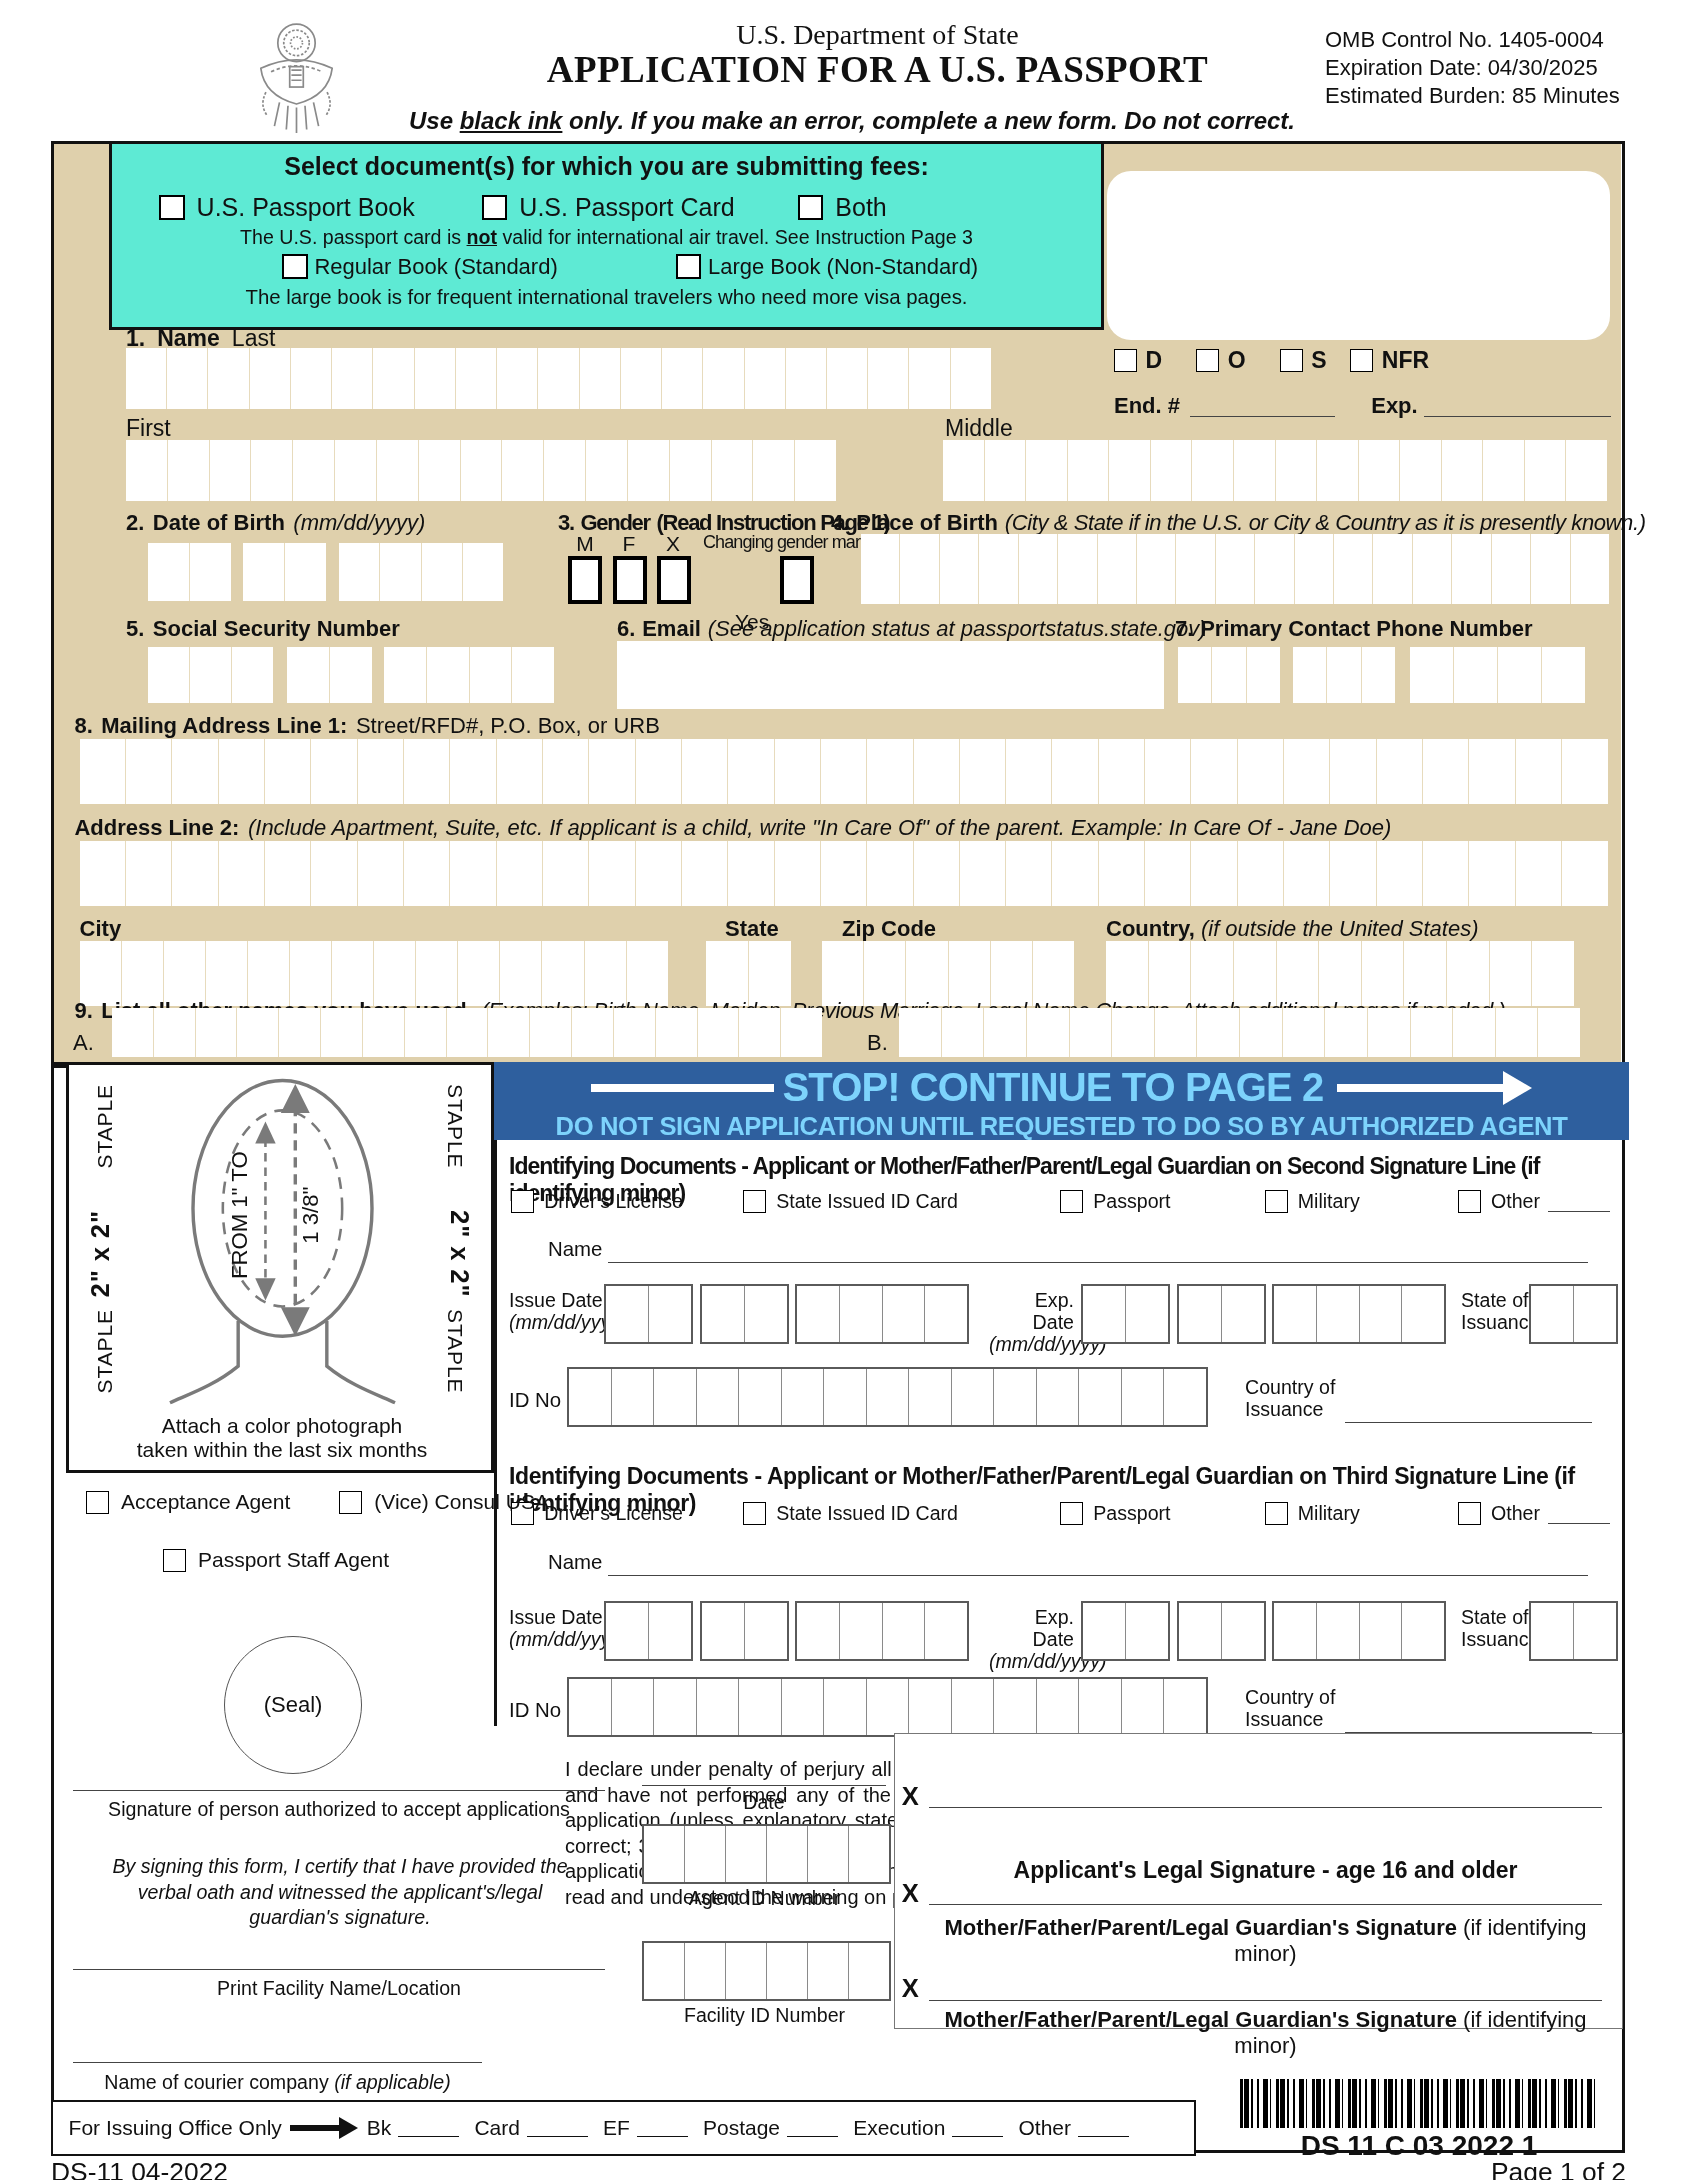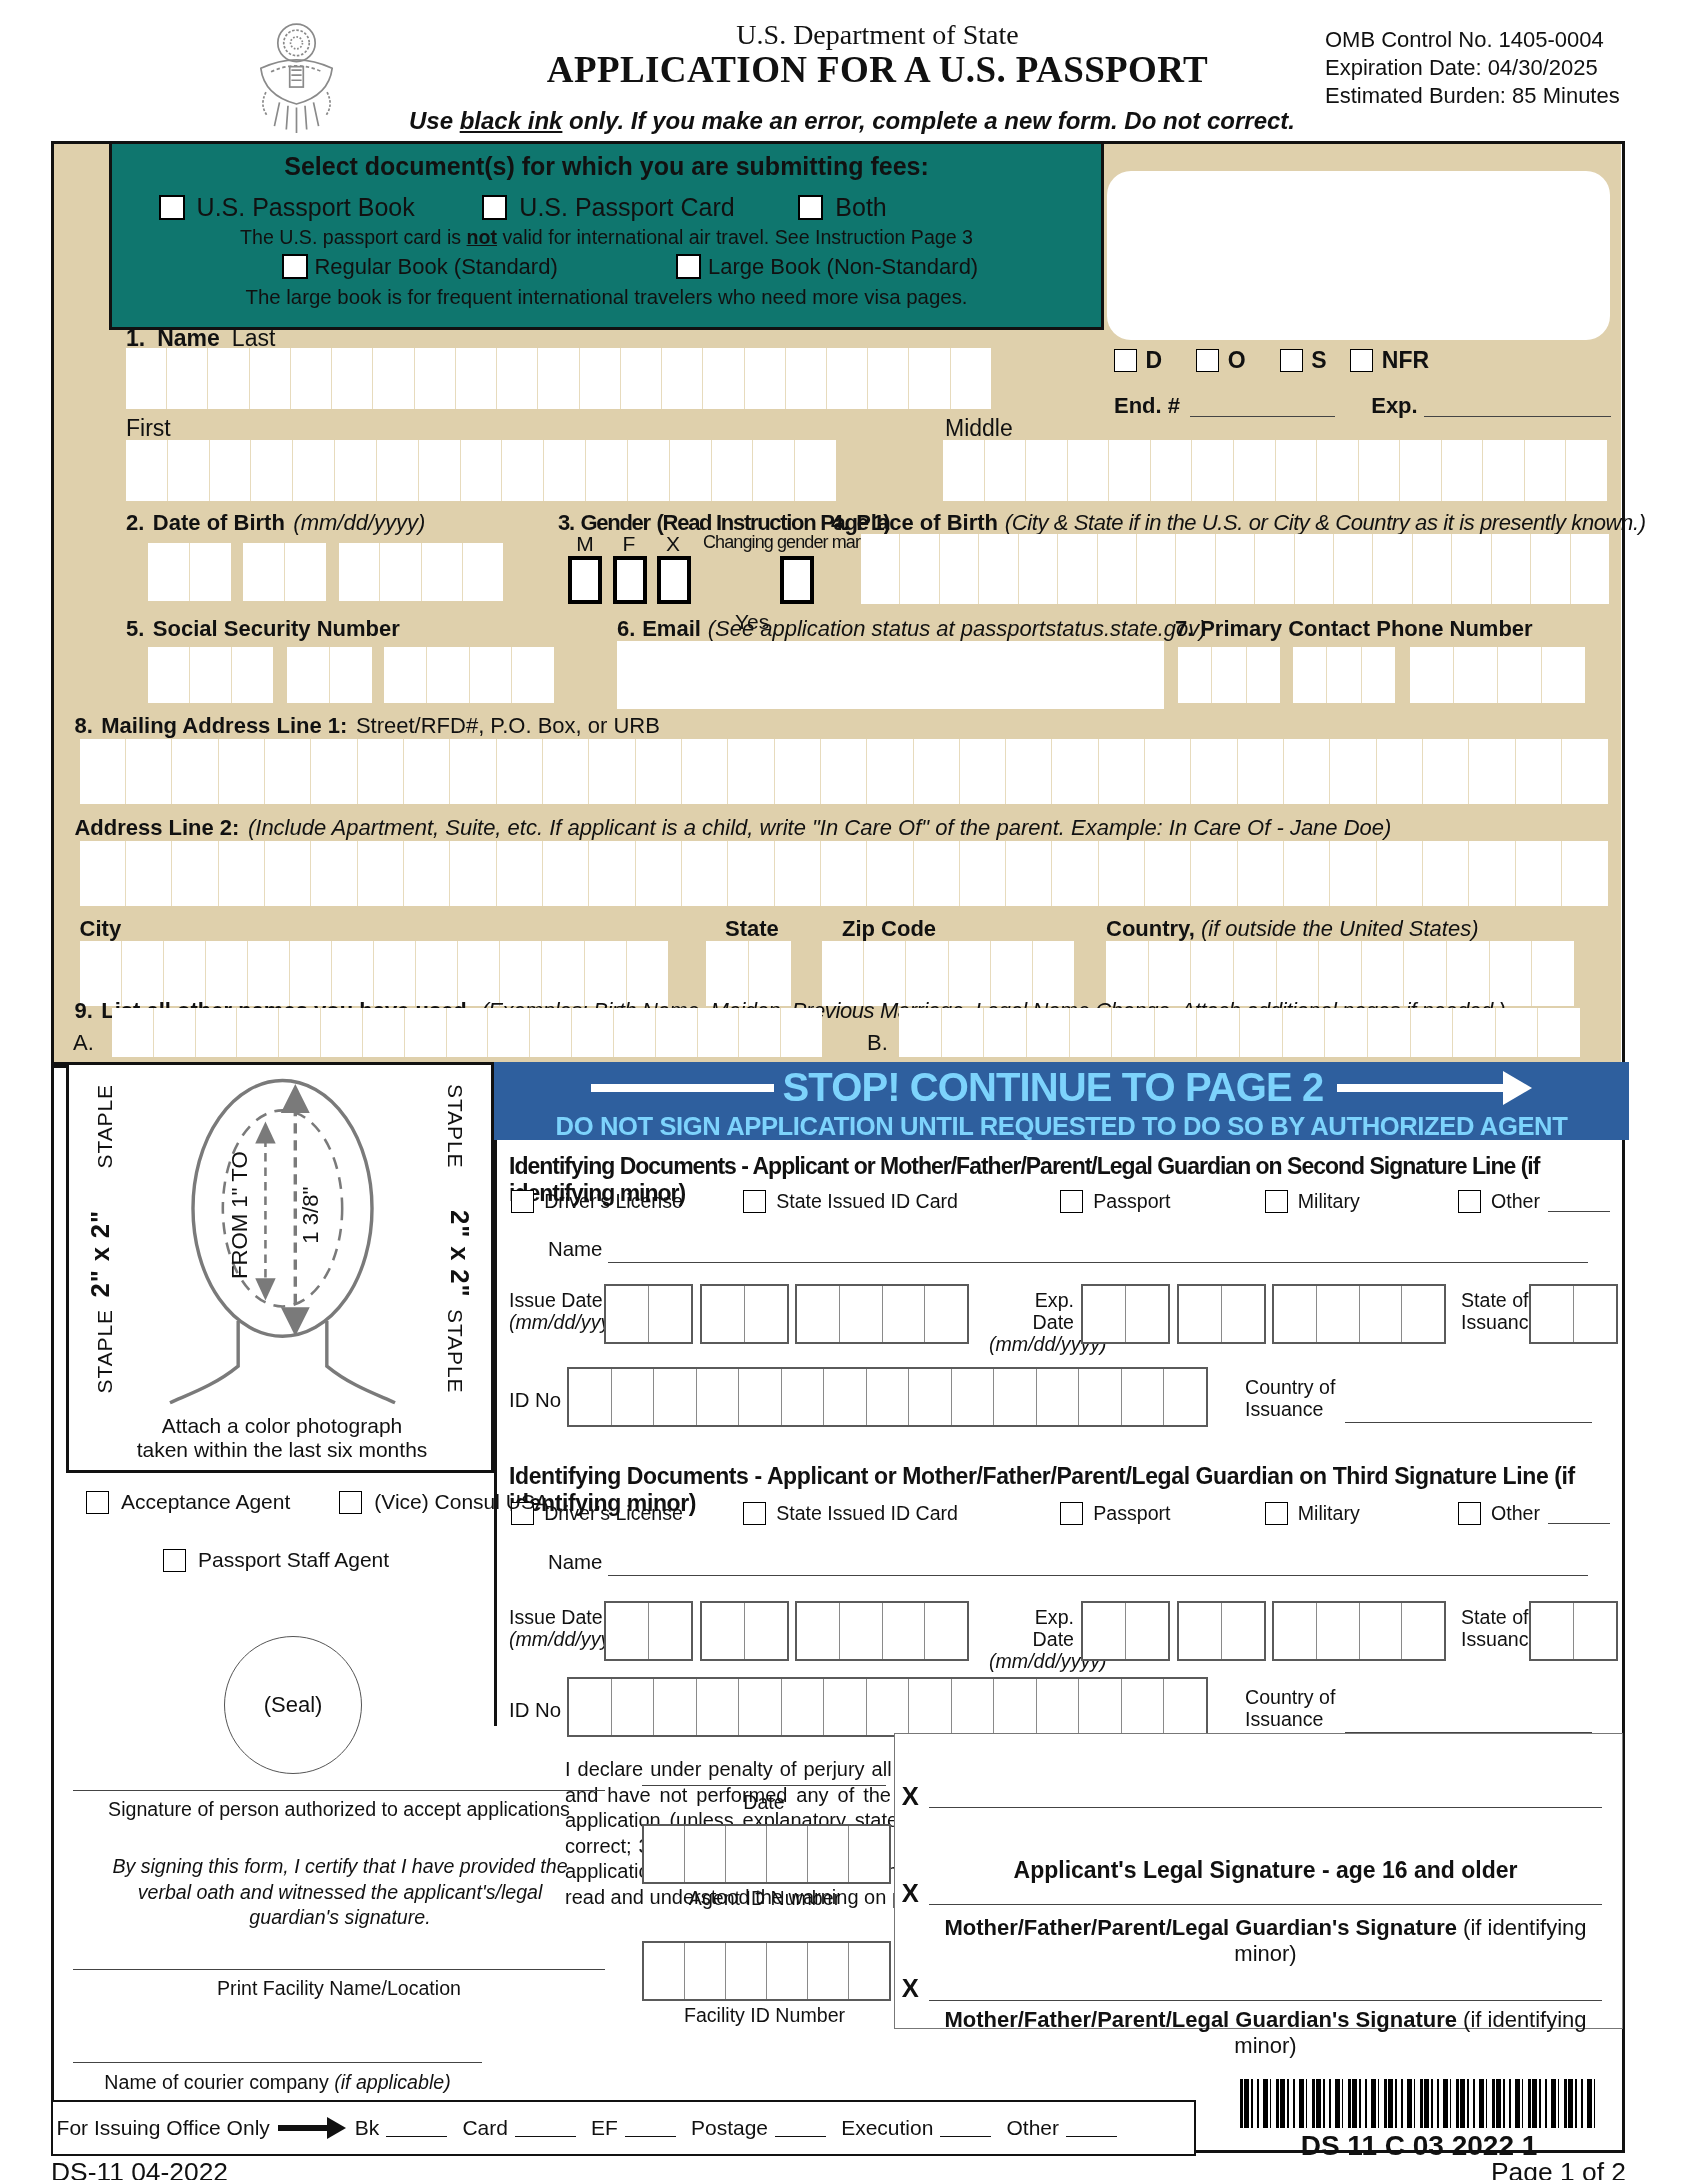--- a/index.html
+++ b/index.html
@@ -53,21 +53,21 @@
   .sec-title{font-size:23px;font-weight:bold;letter-spacing:-1px;}
   .small-lb{font-size:19.6px;line-height:22px;}
 
   #sigbox{position:absolute;left:840px;top:1589px;width:729px;height:296px;
           border:1.7px solid #777;background:#fff;box-sizing:border-box;}
   .xline{position:absolute;border-bottom:1.7px solid #444;}
   .xmark{position:absolute;font-weight:bold;font-size:25.6px;}
 
   #issuing{position:absolute;left:-3.4px;top:1956px;width:1145px;height:56px;
            border:2.6px solid #111;box-sizing:border-box;display:flex;align-items:center;
-           font-size:21px;padding-left:4px;background:#fff;}
+           font-size:21px;padding-left:16px;background:#fff;}
   .barrow{display:flex;align-items:center;margin:0 8.5px;}
   .barrow .bar{width:49px;height:6px;background:#111;}
   .barrow .head{width:0;height:0;border-left:19px solid #111;
                 border-top:11px solid transparent;border-bottom:11px solid transparent;}
   .blank{display:inline-block;border-bottom:1.7px solid #111;width:61px;margin:0 15.3px 0 6.8px;height:17px;}
 
   #barcode{position:absolute;left:1186px;top:1935px;width:358px;height:49px;
     background:repeating-linear-gradient(90deg,#000 0 2.6px,#fff 2.6px 4.3px,#000 4.3px 9.4px,
       #fff 9.4px 11px,#000 11px 12.8px,#fff 12.8px 17px,#000 17px 19px,#fff 19px 23px,
       #000 23px 28px,#fff 28px 30px,#000 30px 31.5px,#fff 31.5px 36px);}
@@ -102,21 +102,21 @@
     <div>Estimated Burden: 85 Minutes</div>
   </div>
   <div class="abs ctr b i" style="left:341px;top:107px;width:1022px;font-size:24px;">
     <span>Use </span><span style="text-decoration:underline;">black ink</span><span> only. If you make an error, complete a new form. Do not correct.</span>
   </div>
 
   <div id="form">
 
     <div id="tan" style="background: rgb(223, 208, 172);"></div>
 
-    <div class="abs" style="left:55px;top:-3.4px;width:995px;height:189px;background:#0f766e;border:3.4px solid #111;box-sizing:border-box;">
+    <div class="abs" style="left:55px;top:-3.4px;width:995px;height:189px;background:#5eead4;border:3.4px solid #111;box-sizing:border-box;">
       <div class="ctr b" style="font-size:25px;margin-top:8.5px;">Select document(s) for which you are submitting fees:</div>
       <div class="row" style="margin:12px 0 0 47px;gap:12px;font-size:25px;">
         <span class="cb"></span>
         <span>U.S. Passport Book</span>
         <span class="cb" style="margin-left:55px;"></span>
         <span>U.S. Passport Card</span>
         <span class="cb" style="margin-left:51px;"></span>
         <span>Both</span>
       </div>
       <div class="ctr" style="font-size:19.6px;margin-top:3.4px;">

